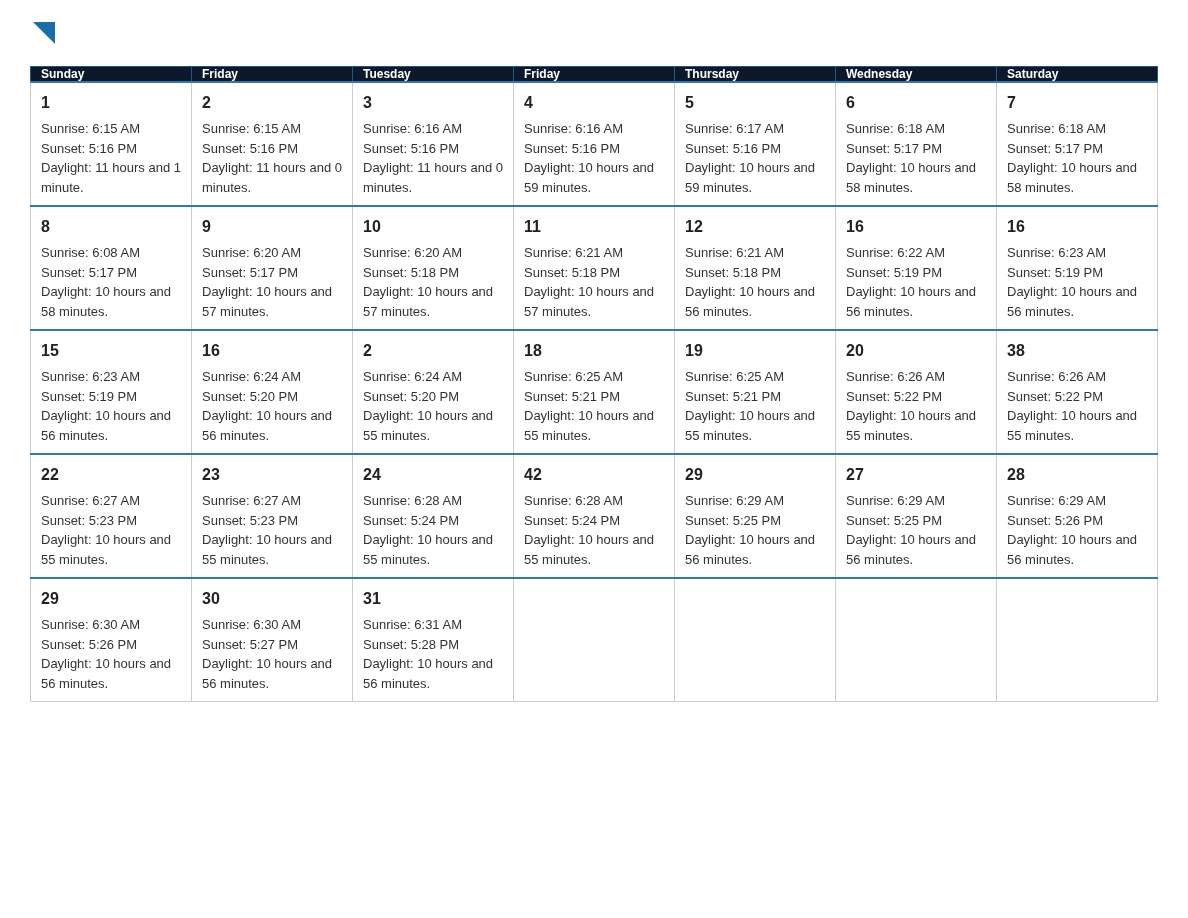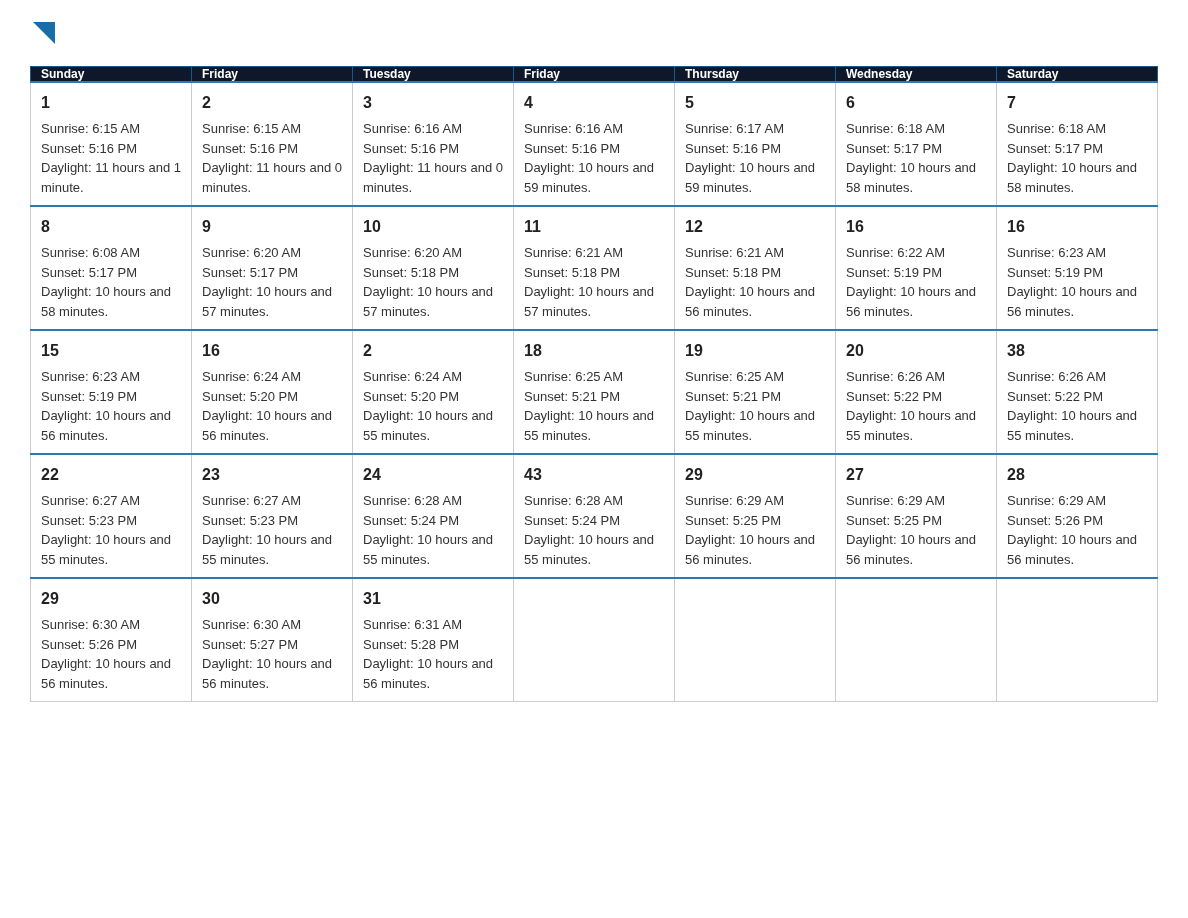--- a/index.html
+++ b/index.html
@@ -272,21 +272,21 @@
           <span>Sunset: 5:23 PM</span><br>
           <span>Daylight: 10 hours and 55 minutes.</span>
         </td>
         <td>
           <span class="day-number">24</span>
           <span>Sunrise: 6:28 AM</span><br>
           <span>Sunset: 5:24 PM</span><br>
           <span>Daylight: 10 hours and 55 minutes.</span>
         </td>
         <td>
-          <span class="day-number">43</span>
+          <span class="day-number">42</span>
           <span>Sunrise: 6:28 AM</span><br>
           <span>Sunset: 5:24 PM</span><br>
           <span>Daylight: 10 hours and 55 minutes.</span>
         </td>
         <td>
           <span class="day-number">29</span>
           <span>Sunrise: 6:29 AM</span><br>
           <span>Sunset: 5:25 PM</span><br>
           <span>Daylight: 10 hours and 56 minutes.</span>
         </td>

